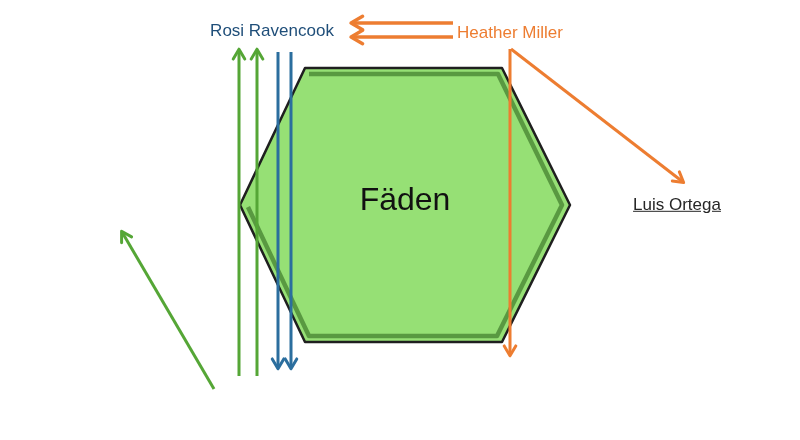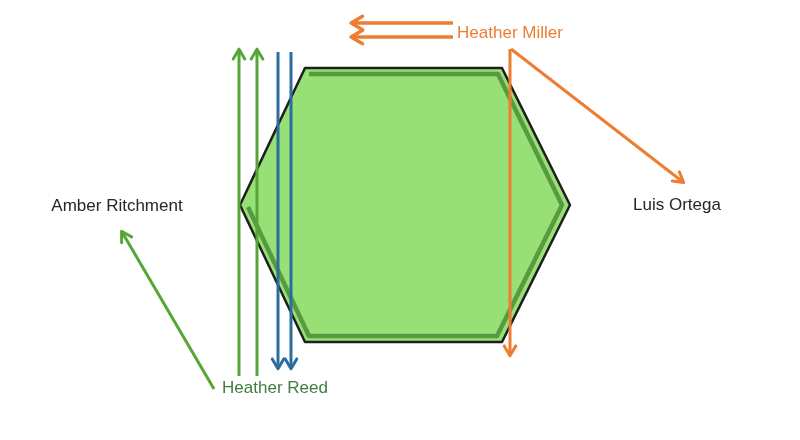--- a/index.html
+++ b/index.html
@@ -63,24 +63,24 @@
         <line x1="278" y1="52" x2="278" y2="368" stroke="#2B6E9E" stroke-width="3" marker-end="url(#arrow-blue)"></line>
         <line x1="291" y1="52" x2="291" y2="368" stroke="#2B6E9E" stroke-width="3" marker-end="url(#arrow-blue)"></line>
         <line x1="214" y1="389" x2="122" y2="232" stroke="#55A636" stroke-width="3" marker-end="url(#arrow-green)"></line>
         <line x1="453" y1="23" x2="352" y2="23" stroke="#ED7D31" stroke-width="3.5" marker-end="url(#arrow-orange)"></line>
         <line x1="453" y1="37" x2="352" y2="37" stroke="#ED7D31" stroke-width="3.5" marker-end="url(#arrow-orange)"></line>
         <line x1="510" y1="49" x2="510" y2="355" stroke="#ED7D31" stroke-width="3" marker-end="url(#arrow-orange)"></line>
         <line x1="511" y1="49" x2="683" y2="182" stroke="#ED7D31" stroke-width="3" marker-end="url(#arrow-orange)"></line>
       </g>
   </svg>
 
+  <div class="label" style="left: 272px; top: 31px; color: rgb(31, 78, 121);">Rosi Ravencook</div>
 
   <div class="label" style="left: 510px; top: 33px; color: rgb(237, 125, 49);">Heather Miller</div>
 
-  <div class="label" style="left: 117px; top: 206px; color: rgb(38, 38, 38);">Amber Ritchment</div>
 
-  <div class="label" style="left: 677px; top: 205px; color: rgb(38, 38, 38);">Luis Ortega</div>
+  <div class="label" style="left: 677px; top: 205px; color: rgb(38, 38, 38); text-decoration: underline;">Luis Ortega</div>
 
 
-  <div class="label" style="left: 275px; top: 388px; color: rgb(62, 126, 62);">Heather Reed</div>
 
+  <div class="label center-label" style="left:405px; top:199px;">Fäden</div>
 
 </div>
 
 </body></html>

